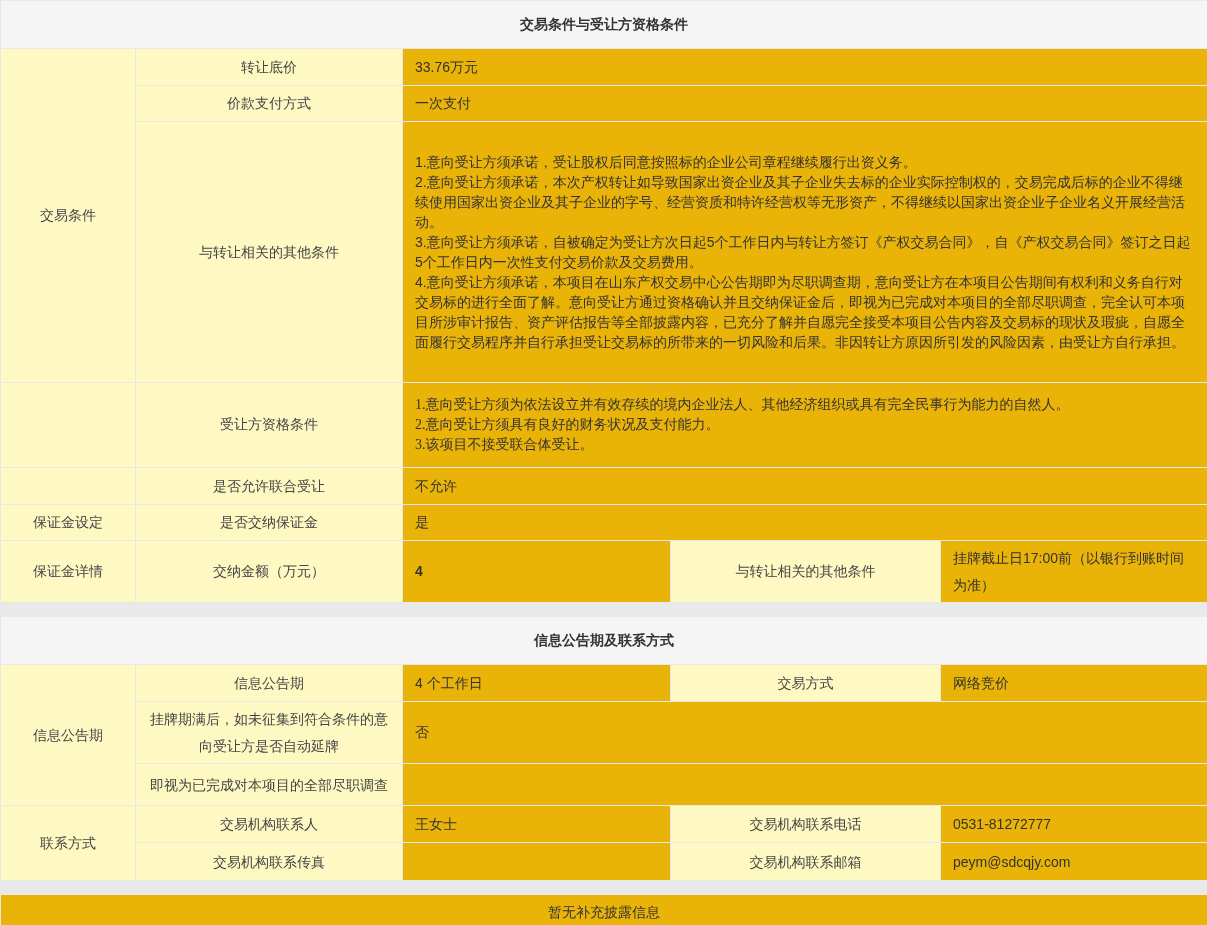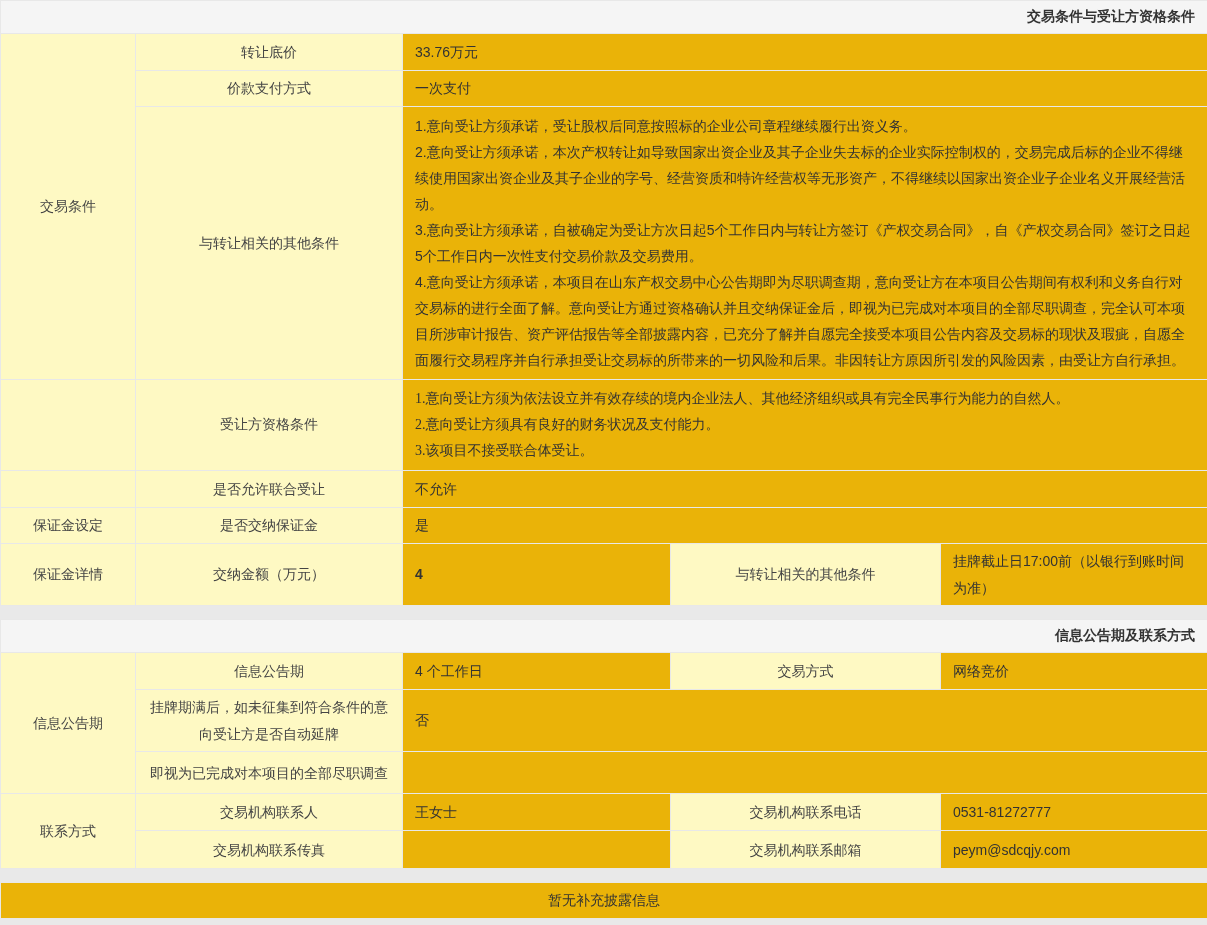--- a/index.html
+++ b/index.html
@@ -22,39 +22,39 @@
     border: 1px solid #e8e8e8;
     box-sizing: border-box;
     word-break: break-all;
     vertical-align: middle;
   }
   td.sec-header {
     background: #f5f5f5;
     font-weight: bold;
     color: #333;
     padding: 0 12px;
-    height: 33px;
-    text-align: right;
+    height: 48px;
+    text-align: center;
   }
   td.lab {
     background: #fef9c3;
     text-align: center;
     color: #444;
     padding: 4px 10px;
     line-height: 1.9;
   }
   td.val {
     background: #eab308;
     text-align: left;
     padding: 4px 12px;
     line-height: 1.9;
   }
   td.pre {
     white-space: pre-line;
-    line-height: 26px;
+    line-height: 20px;
     padding: 6px 12px;
   }
   td.bold { font-weight: bold; }
   td.center { text-align: center; }
   .h37 { height: 37px; }
   .h36 { height: 36px; }
   .h261 { height: 261px; }
   .h85 { height: 85px; font-family: Liberation Serif, serif; }
   .h60 { height: 60px; }
   .h35 { height: 35px; }

